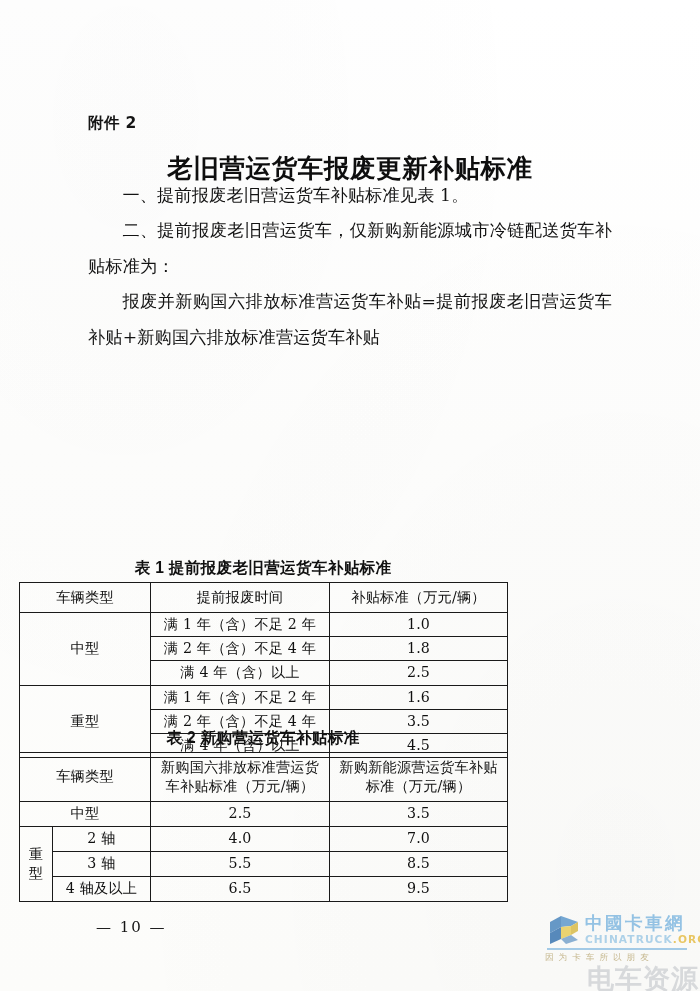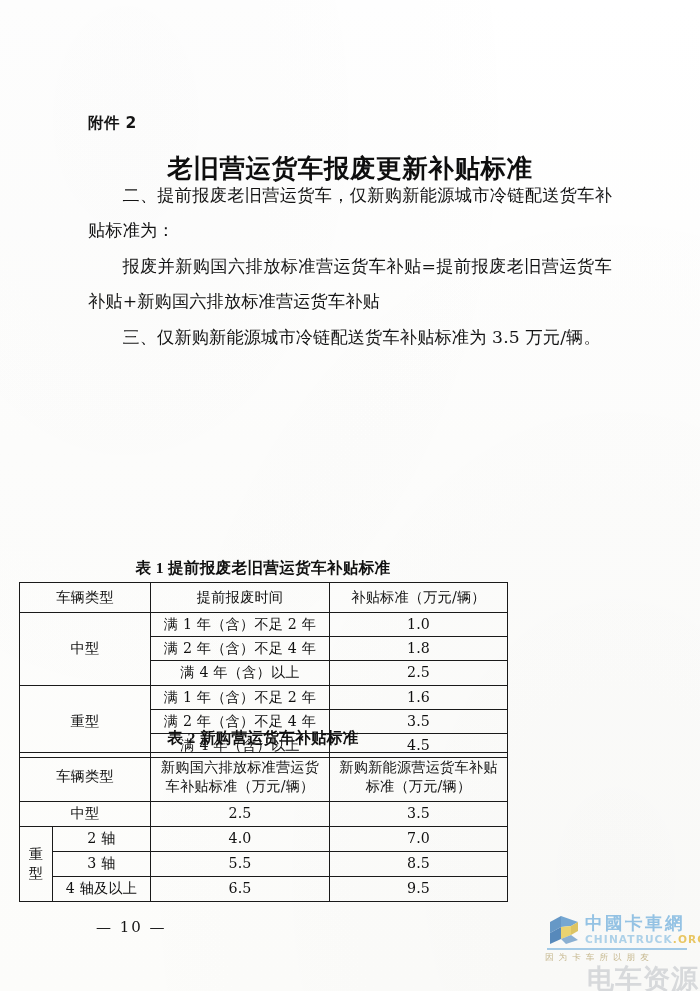--- a/index.html
+++ b/index.html
@@ -81,21 +81,21 @@
     text-indent: 2em;
     text-align: justify;
     text-justify: inter-ideograph;
     letter-spacing: 0.15px;
     color: #131313;
   }
 
   
   .table-caption {
     text-align: center;
-    font-family: Liberation Serif, serif;
+    font-family: Liberation Sans, sans-serif;
     font-weight: bold;
     font-size: 15.6px;
     letter-spacing: 0.3px;
     color: #111111;
     margin: 0;
     padding: 0 0 3px 0;
   }
 
   table.doc-table {
     border-collapse: collapse;
@@ -243,23 +243,23 @@
 <div class="page">
   <div class="paper-tint"></div>
 
   <div class="content">
 
     <div class="attach-label">附件 2</div>
 
     <h1 class="doc-title">老旧营运货车报废更新补贴标准</h1>
 
     <div class="body-block">
+      <p class="para">一、提前报废老旧营运货车补贴标准见表 1。</p>
       <p class="para">二、提前报废老旧营运货车，仅新购新能源城市冷链配送货车补贴标准为：</p>
       <p class="para">报废并新购国六排放标准营运货车补贴=提前报废老旧营运货车补贴+新购国六排放标准营运货车补贴</p>
-      <p class="para">三、仅新购新能源城市冷链配送货车补贴标准为 3.5 万元/辆。</p>
     </div>
   </div>
 
   <div class="t1-wrap">
     <div class="table-caption">表 1 提前报废老旧营运货车补贴标准</div>
 
     <table class="doc-table t1">
       <colgroup>
         <col class="c-type">
           <col class="c-time">

